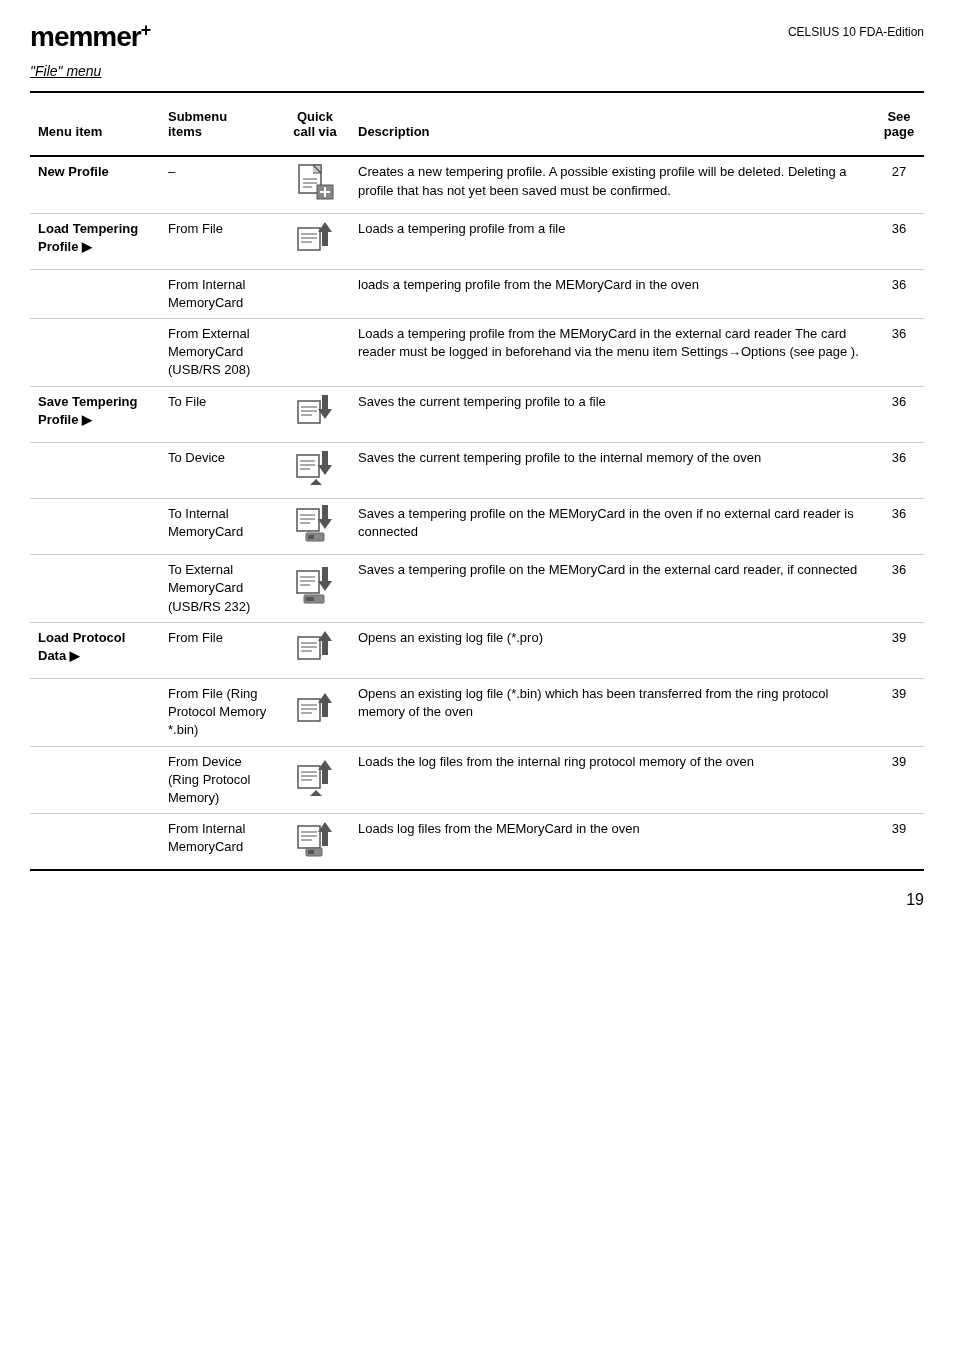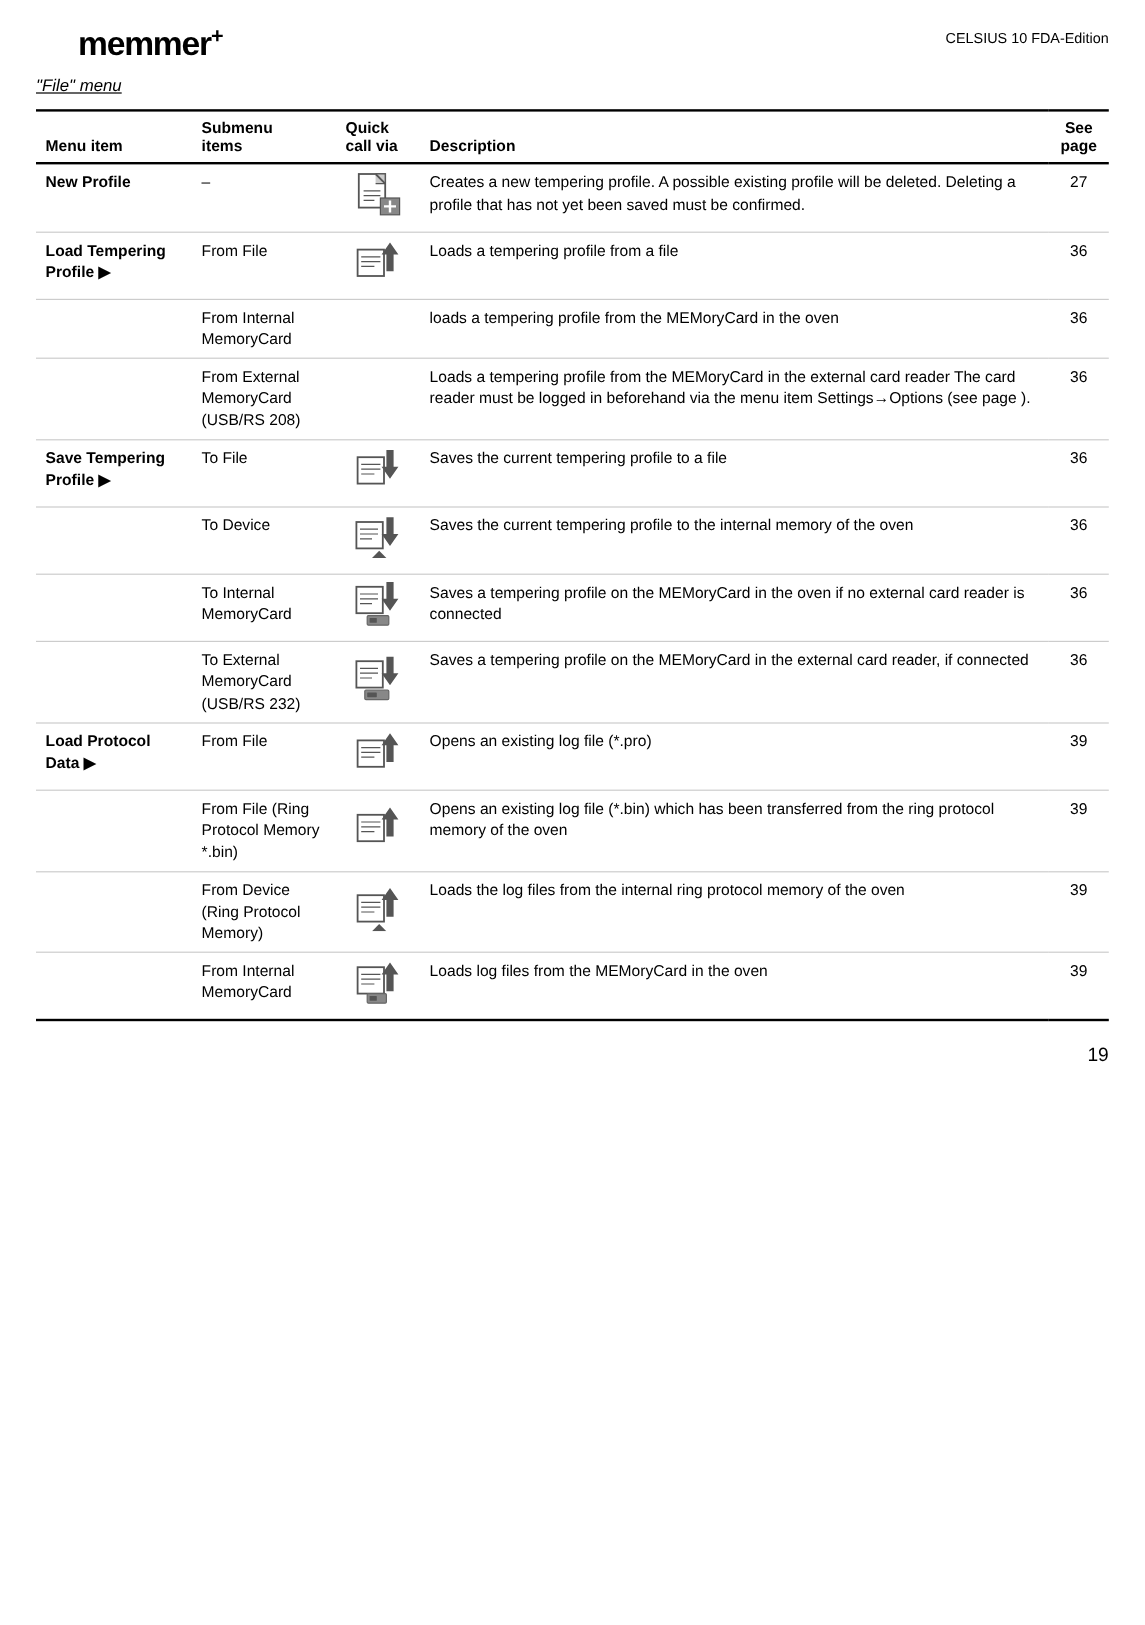--- a/index.html
+++ b/index.html
@@ -16,21 +16,20 @@
       display: flex;
       justify-content: space-between;
       align-items: flex-start;
       margin-bottom: 10px;
     }
     .logo {
       font-size: 28px;
       font-weight: bold;
       font-family: Arial, sans-serif;
       letter-spacing: -1px;
-      margin-left: 35px;
     }
     .product-title {
       font-size: 12px;
       font-weight: normal;
       text-align: right;
       margin-top: 5px;
     }
     .menu-title {
       font-size: 14px;
       font-style: italic;
@@ -38,38 +37,38 @@
       margin-bottom: 12px;
     }
     table {
       width: 100%;
       border-collapse: collapse;
     }
     thead tr th {
       font-weight: bold;
       font-size: 13px;
       text-align: left;
-      padding: 6px 8px;
+      padding: 16px 8px;
       border-top: 2px solid #000;
       border-bottom: 2px solid #000;
       vertical-align: bottom;
     }
     tbody tr td {
       padding: 6px 8px;
       vertical-align: top;
       border-bottom: 1px solid #ccc;
       font-size: 13px;
       line-height: 1.4;
     }
     tbody tr:last-child td {
       border-bottom: 2px solid #000;
     }
     .col-menu { width: 130px; margin-left: 29px; }
     .col-submenu { width: 120px; }
-    .col-quick { width: 70px; text-align: left; }
+    .col-quick { width: 70px; text-align: center; }
     .col-desc { width: auto; }
     .col-see { width: 50px; text-align: center; }
     .icon-cell { text-align: center; vertical-align: middle; }
     .footer-page {
       text-align: right;
       margin-top: 20px;
       font-size: 16px;
     }
     
     .icon-svg {

